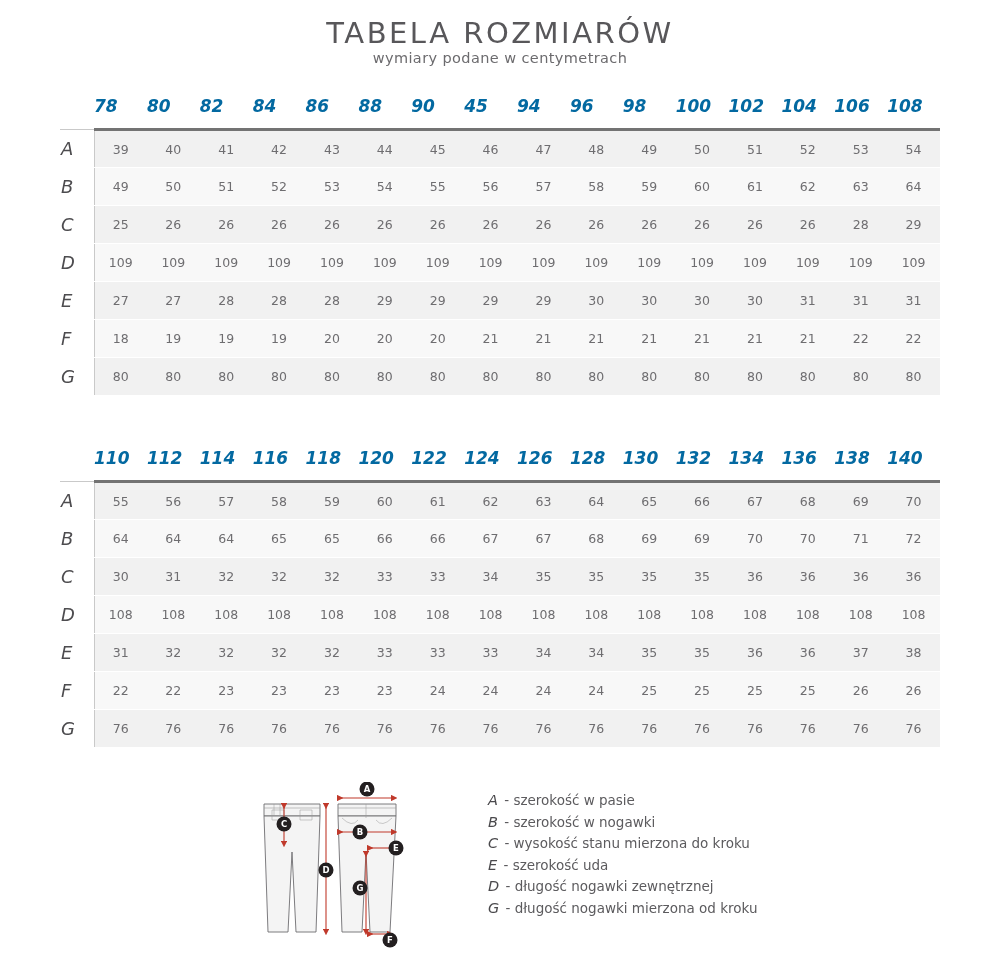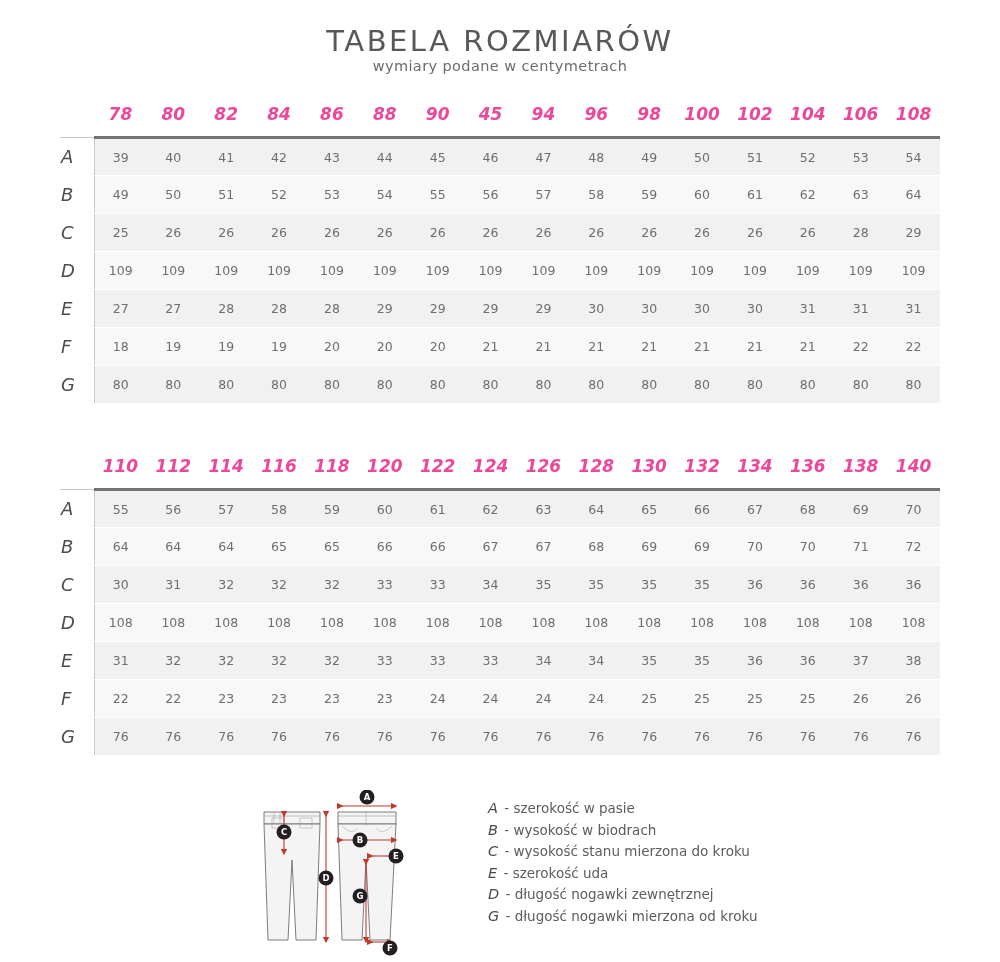--- a/index.html
+++ b/index.html
@@ -18,21 +18,21 @@
   }
 
   
   .title {
     text-align: center;
     font-family: "DejaVu Sans", sans-serif;
     font-size: 29px;
     letter-spacing: 2.5px;
     color: #58575a;
     font-weight: 400;
-    padding-top: 24px;
+    padding-top: 16px;
   }
   .subtitle {
     text-align: center;
     font-size: 14.5px;
     color: #6c6b6e;
     letter-spacing: 0.4px;
     margin-top: 0;
   }
 
   
@@ -44,23 +44,23 @@
     border-collapse: collapse;
     width: 100%;
     table-layout: fixed;
   }
   table.size-table col.rowhead { width: 34px; }
 
   table.size-table th.col-head {
     font-size: 17px;
     font-weight: bold;
     font-style: italic;
-    color: #ec4899;
+    color: #0369a1;
     padding: 8px 0 12px 0;
-    text-align: center;
+    text-align: left;
     font-family: "DejaVu Sans", sans-serif;
   }
   table.size-table th.corner {
     border: none;
     background: transparent;
   }
 
   table.size-table tbody tr td {
     text-align: center;
     font-size: 12.5px;
@@ -547,21 +547,21 @@
           <circle cx="140" cy="158" r="7.5" fill="#231f20"></circle>
             <text x="140" y="161.3" text-anchor="middle">F</text>
           <circle cx="110" cy="106" r="7.5" fill="#231f20"></circle>
             <text x="110" y="109.3" text-anchor="middle">G</text>
         </g>
       </svg>
     </div>
 
     <div class="legend-list" id="legend-list">
         <div class="legend-row"><span class="letter">A</span><span> - szerokość w pasie</span></div>
-        <div class="legend-row"><span class="letter">B</span><span> - wysokość w biodrach</span></div>
+        <div class="legend-row"><span class="letter">B</span><span> - szerokość w nogawki</span></div>
         <div class="legend-row"><span class="letter">C</span><span> - wysokość stanu mierzona do kroku</span></div>
         <div class="legend-row"><span class="letter">E</span><span> - szerokość uda</span></div>
         <div class="legend-row"><span class="letter">D</span><span> - długość nogawki zewnętrznej</span></div>
         <div class="legend-row"><span class="letter">G</span><span> - długość nogawki mierzona od kroku</span></div>
       </div>
   </div>
 
 </div>
 
 </body></html>

